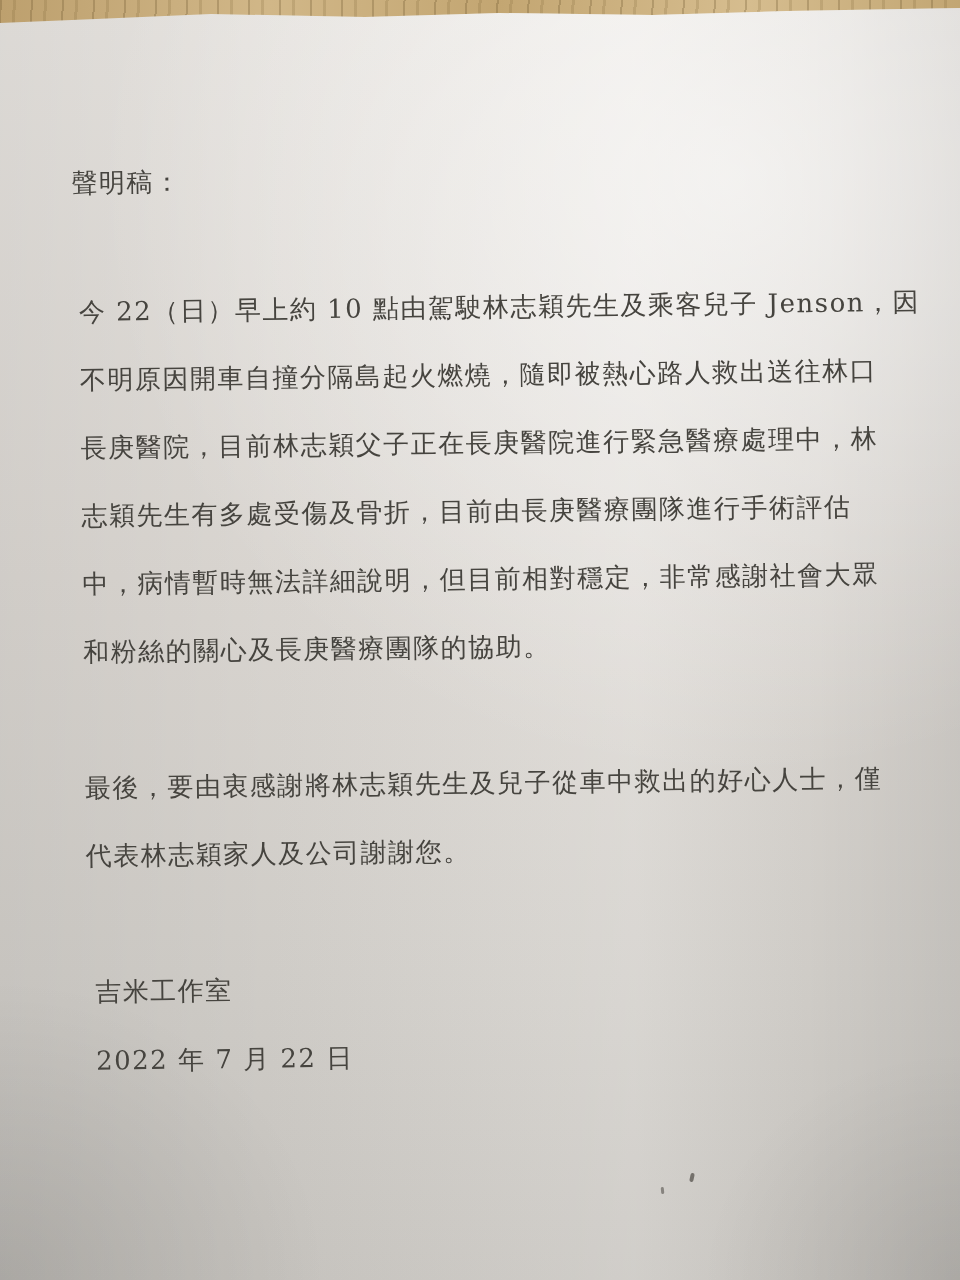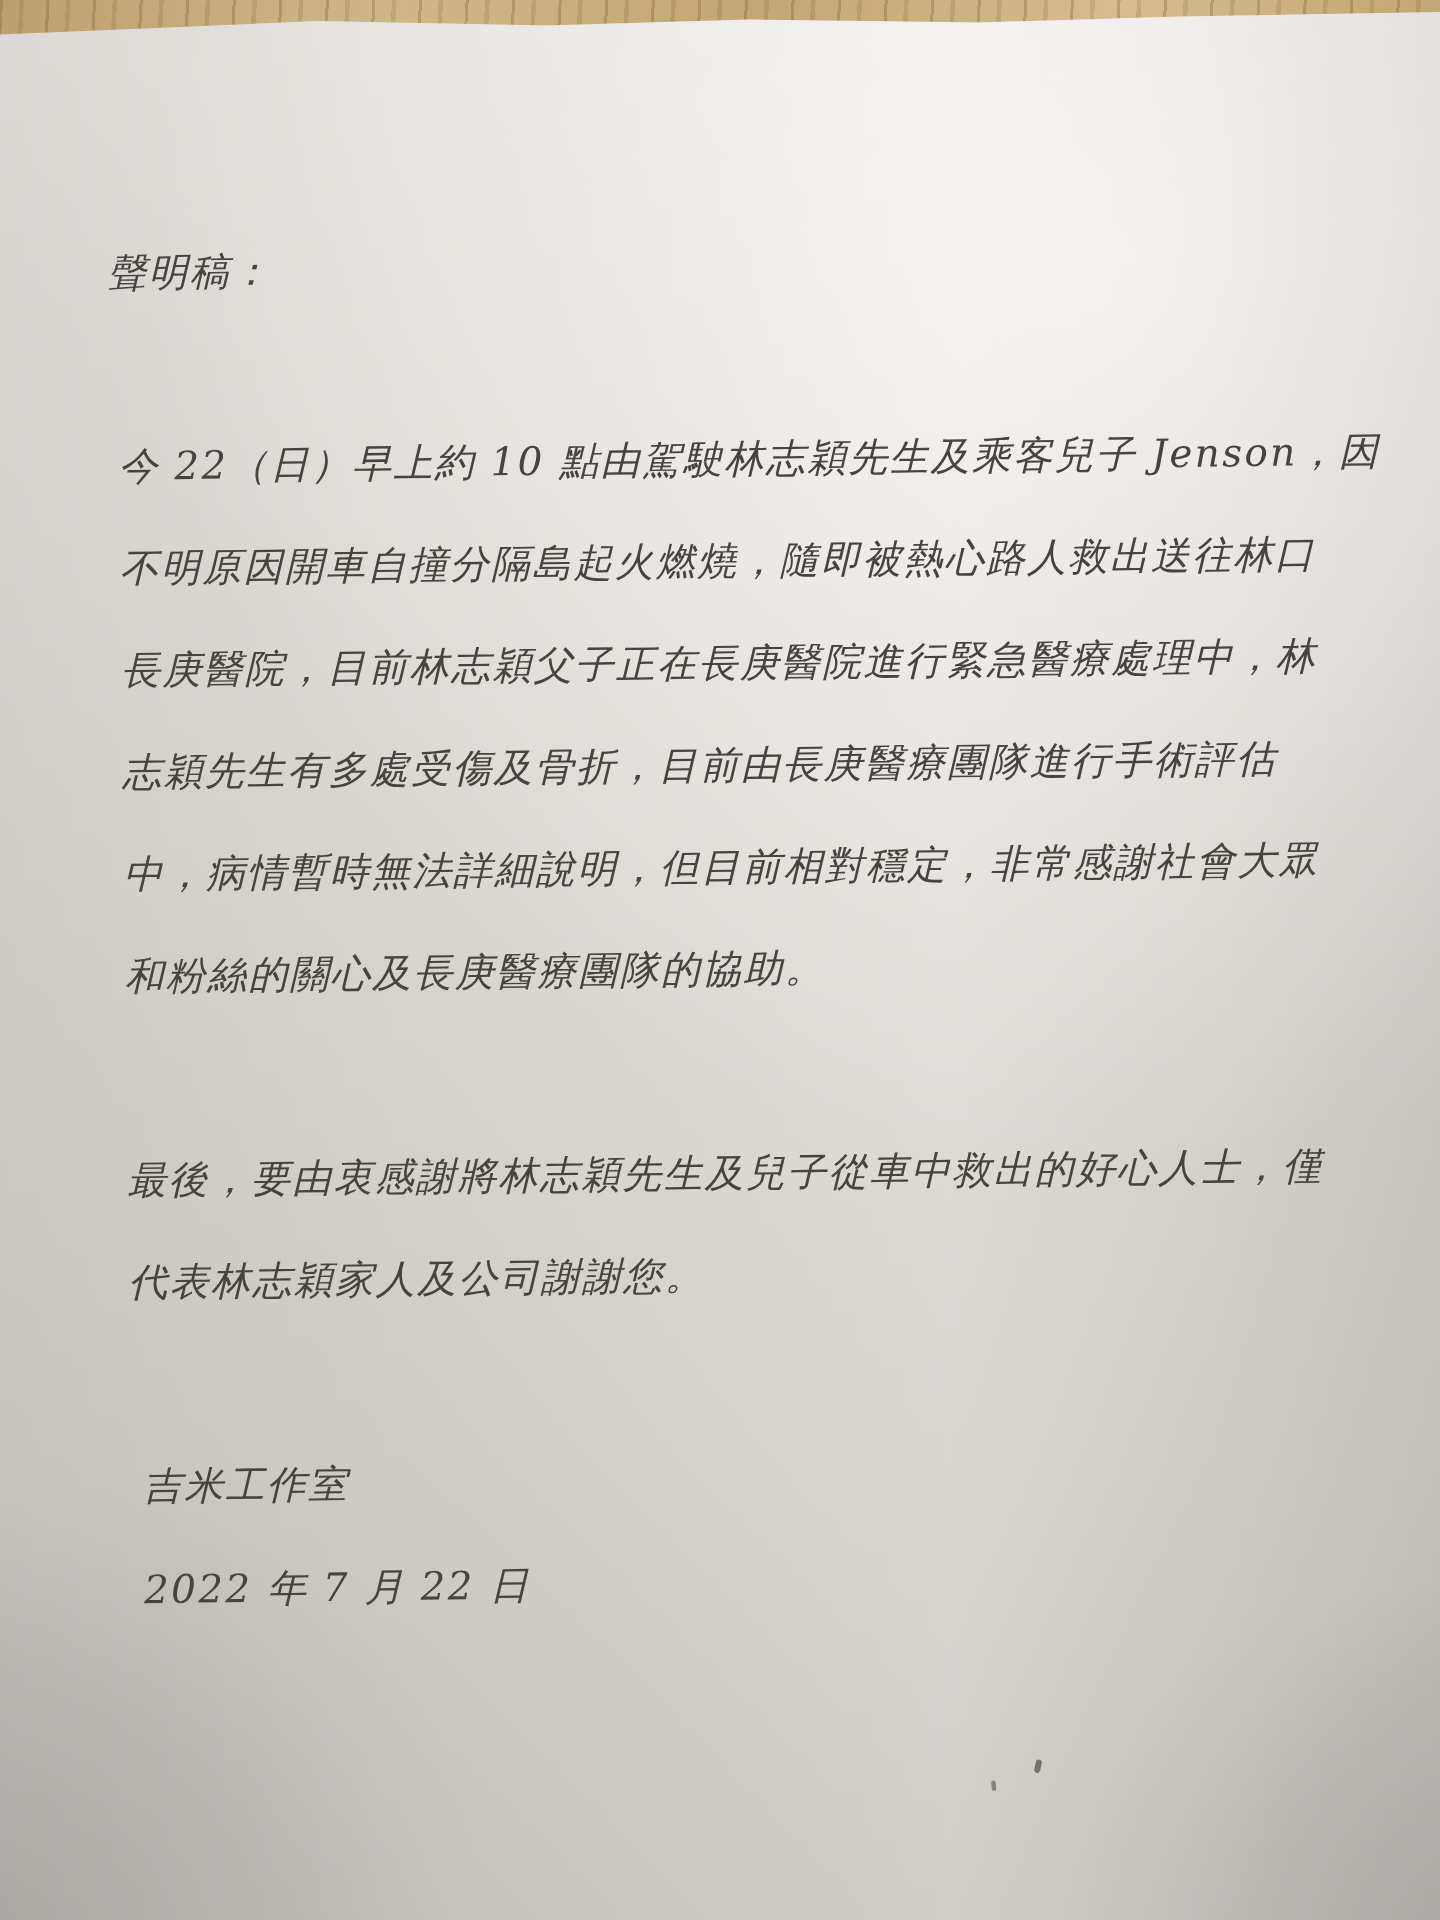--- a/index.html
+++ b/index.html
@@ -26,21 +26,20 @@
     clip-path: polygon(0 23px, 10% 19px, 22% 14px, 38% 17px, 52% 13px,
                        68% 15px, 82% 11px, 100% 8px, 100% 100%, 0 100%);
     background:
       radial-gradient(120% 85% at 76% 14%, rgba(255,255,255,0.55), rgba(255,255,255,0) 55%),
       radial-gradient(55% 38% at 0% 100%, rgba(0,0,0,0.10), rgba(0,0,0,0) 62%),
       radial-gradient(45% 30% at 100% 100%, rgba(0,0,0,0.08), rgba(0,0,0,0) 60%),
       linear-gradient(90deg, rgba(0,0,0,0.06), rgba(0,0,0,0.02) 28%,
         rgba(255,255,255,0.10) 60%, rgba(255,255,255,0.14) 66%,
         rgba(0,0,0,0.02) 84%, rgba(0,0,0,0.08)),
       linear-gradient(180deg, #eae7e3, #ddd9d4 45%, #d3d0cb 76%, #c9c6c1);
-    font-style: italic;
   }
 
   
   .content {
     position: absolute; left: 83px; top: 0; width: 800px; height: 1280px;
     transform: rotate(-0.7deg);
     transform-origin: 50% 50%;
     color: #46443f;
     font-size: 26px;
     letter-spacing: 1.5px;

